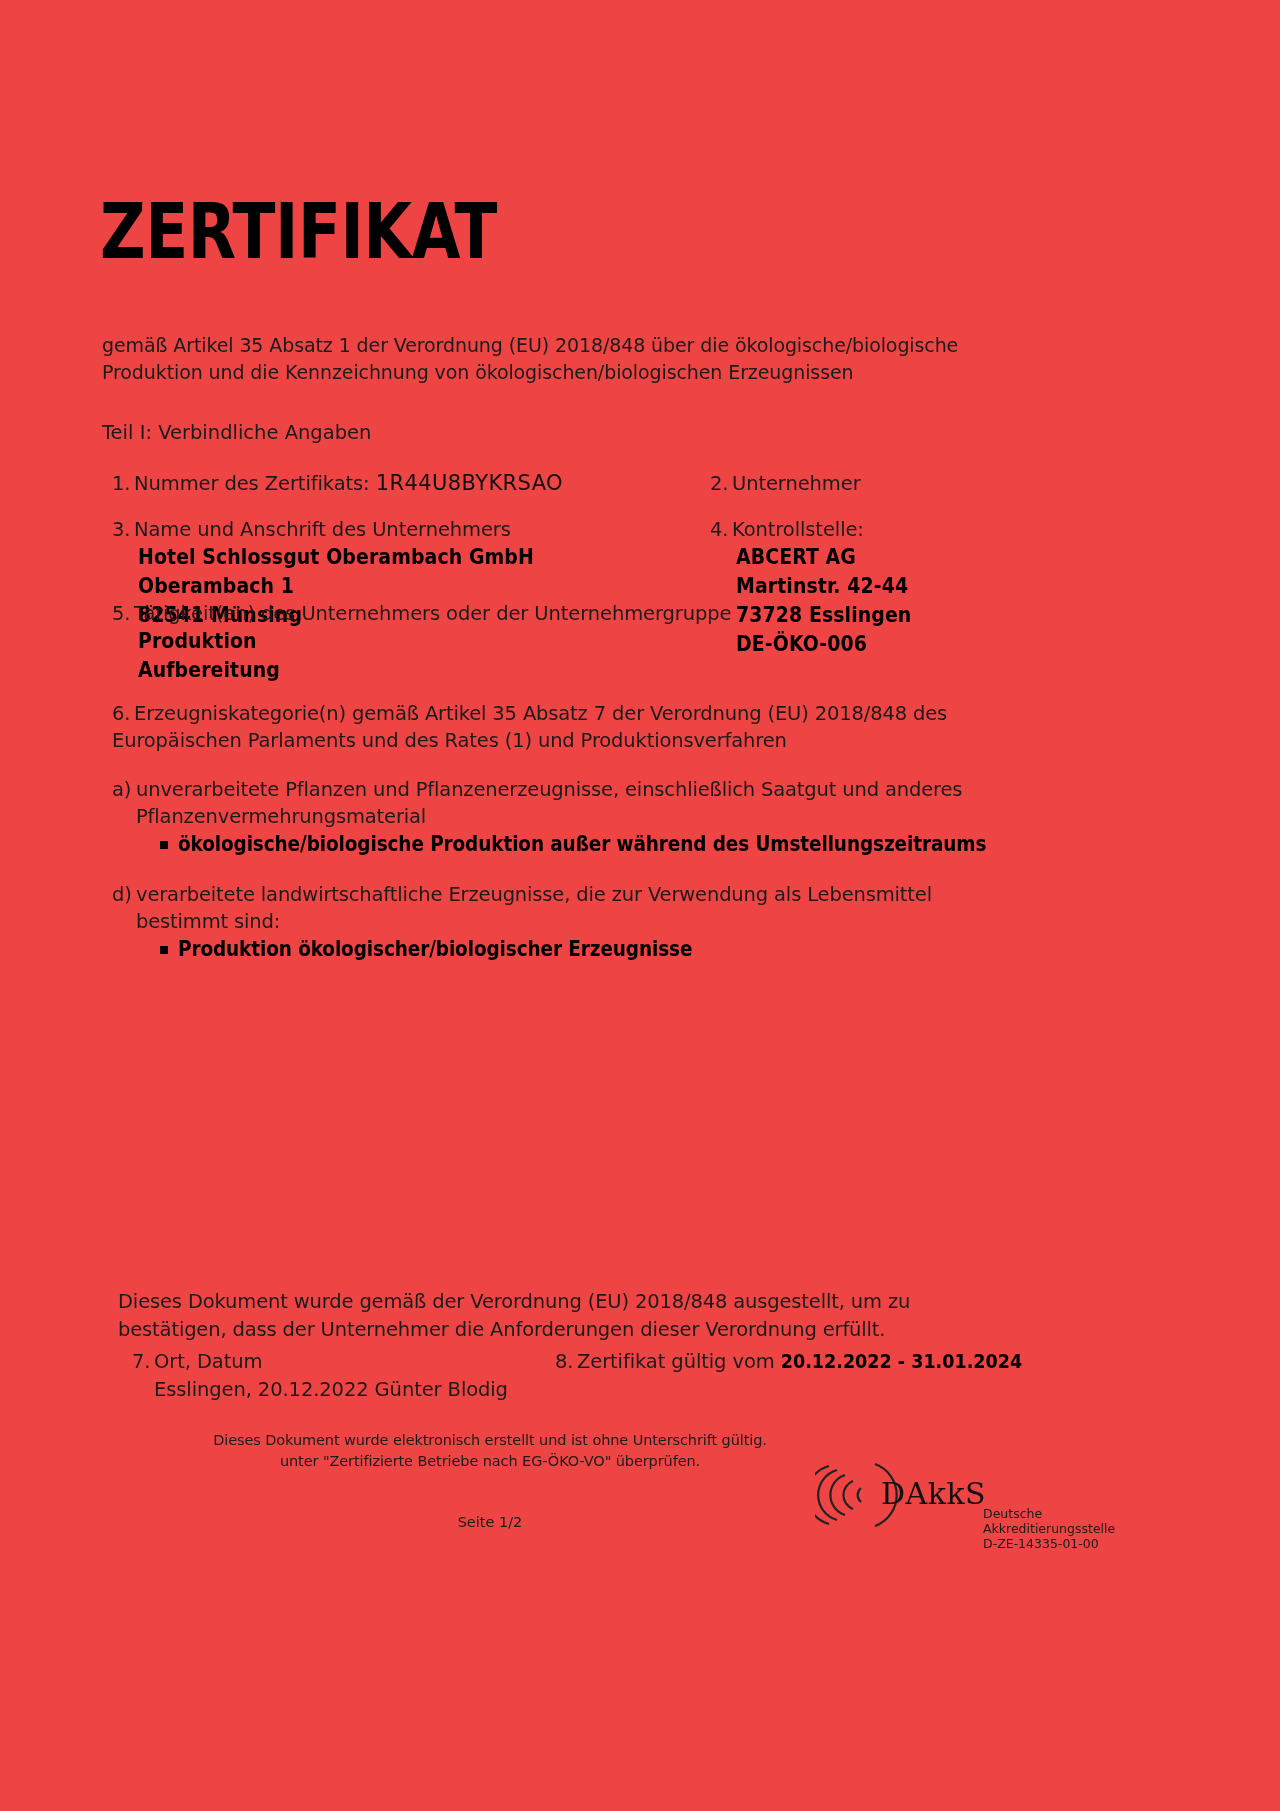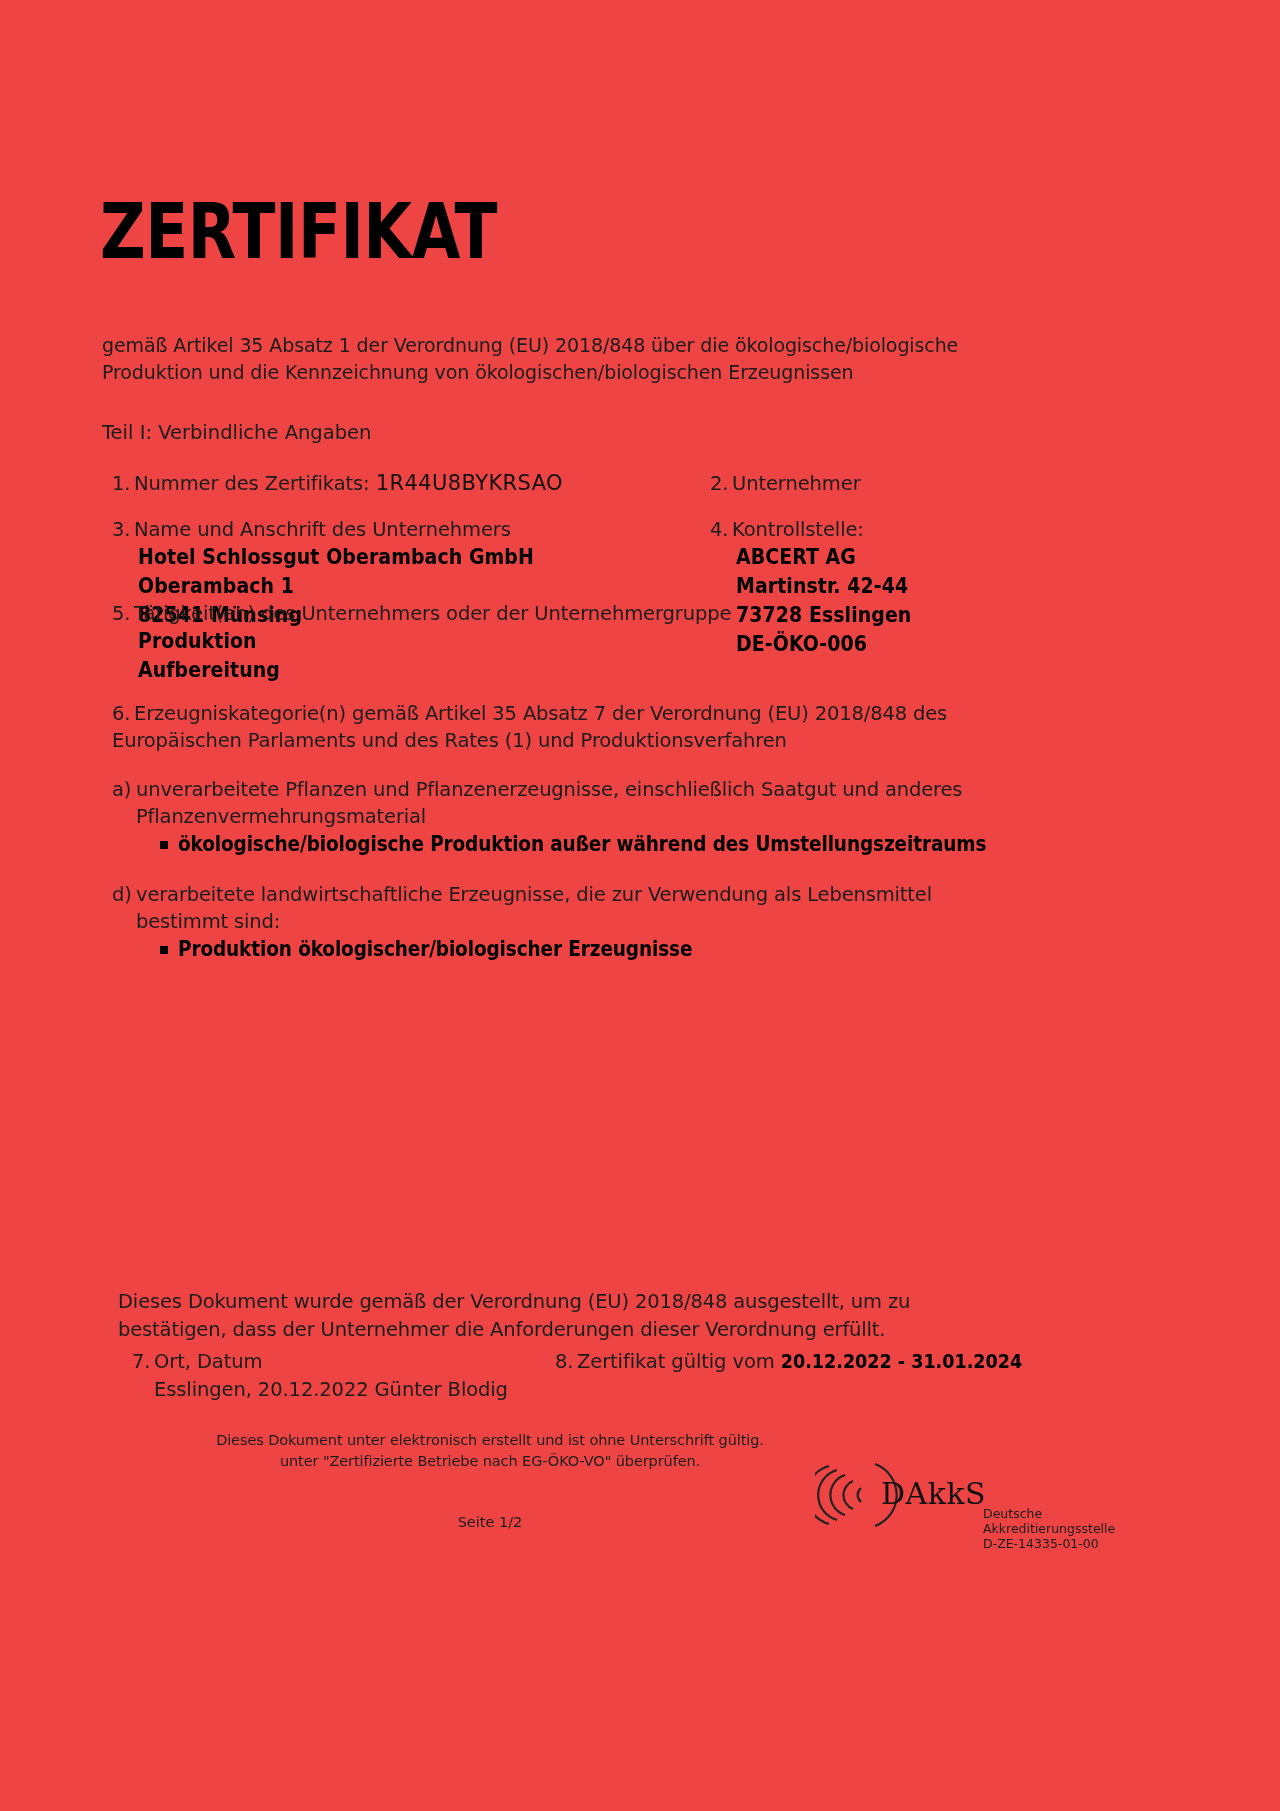--- a/index.html
+++ b/index.html
@@ -297,21 +297,21 @@
     </div>
 
     <div class="item8">
       <div class="line">
         <span class="idx" style="display:inline-block;min-width:22px;">8.</span><span>Zertifikat gültig vom</span>
         <span class="validity-dates">20.12.2022 - 31.01.2024</span>
       </div>
     </div>
 
     <div class="footer-note">
-      <div>Dieses Dokument unter elektronisch erstellt und ist ohne Unterschrift gültig.</div>
+      <div>Dieses Dokument wurde elektronisch erstellt und ist ohne Unterschrift gültig.</div>
       <div>unter "Zertifizierte Betriebe nach EG-ÖKO-VO" überprüfen.</div>
     </div>
     <div class="page-no">Seite 1/2</div>
 
     <div class="dakks">
       <svg width="275" height="70" viewBox="0 0 275 70">
         <g fill="none" stroke="#222222" stroke-width="2.2">
           <path d="M14 6 A30 30 0 0 0 14 64"></path>
           <path d="M22 10 A26 26 0 0 0 22 60"></path>
           <path d="M30 15 A21 21 0 0 0 30 55"></path>

